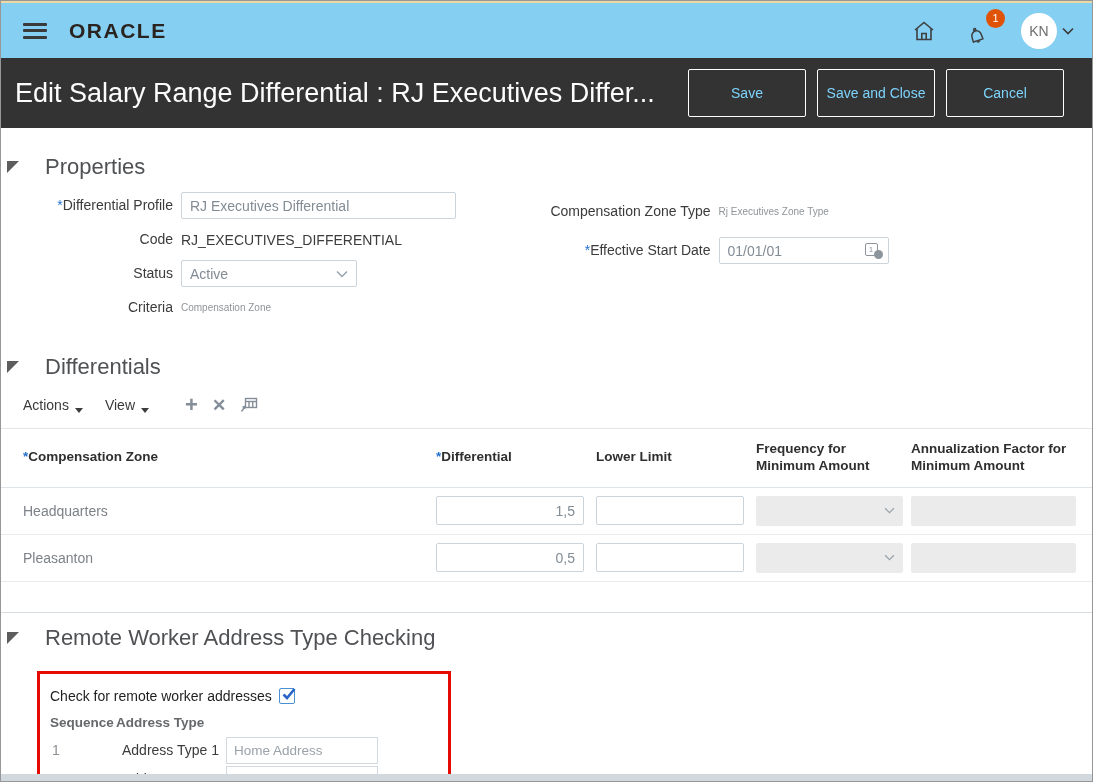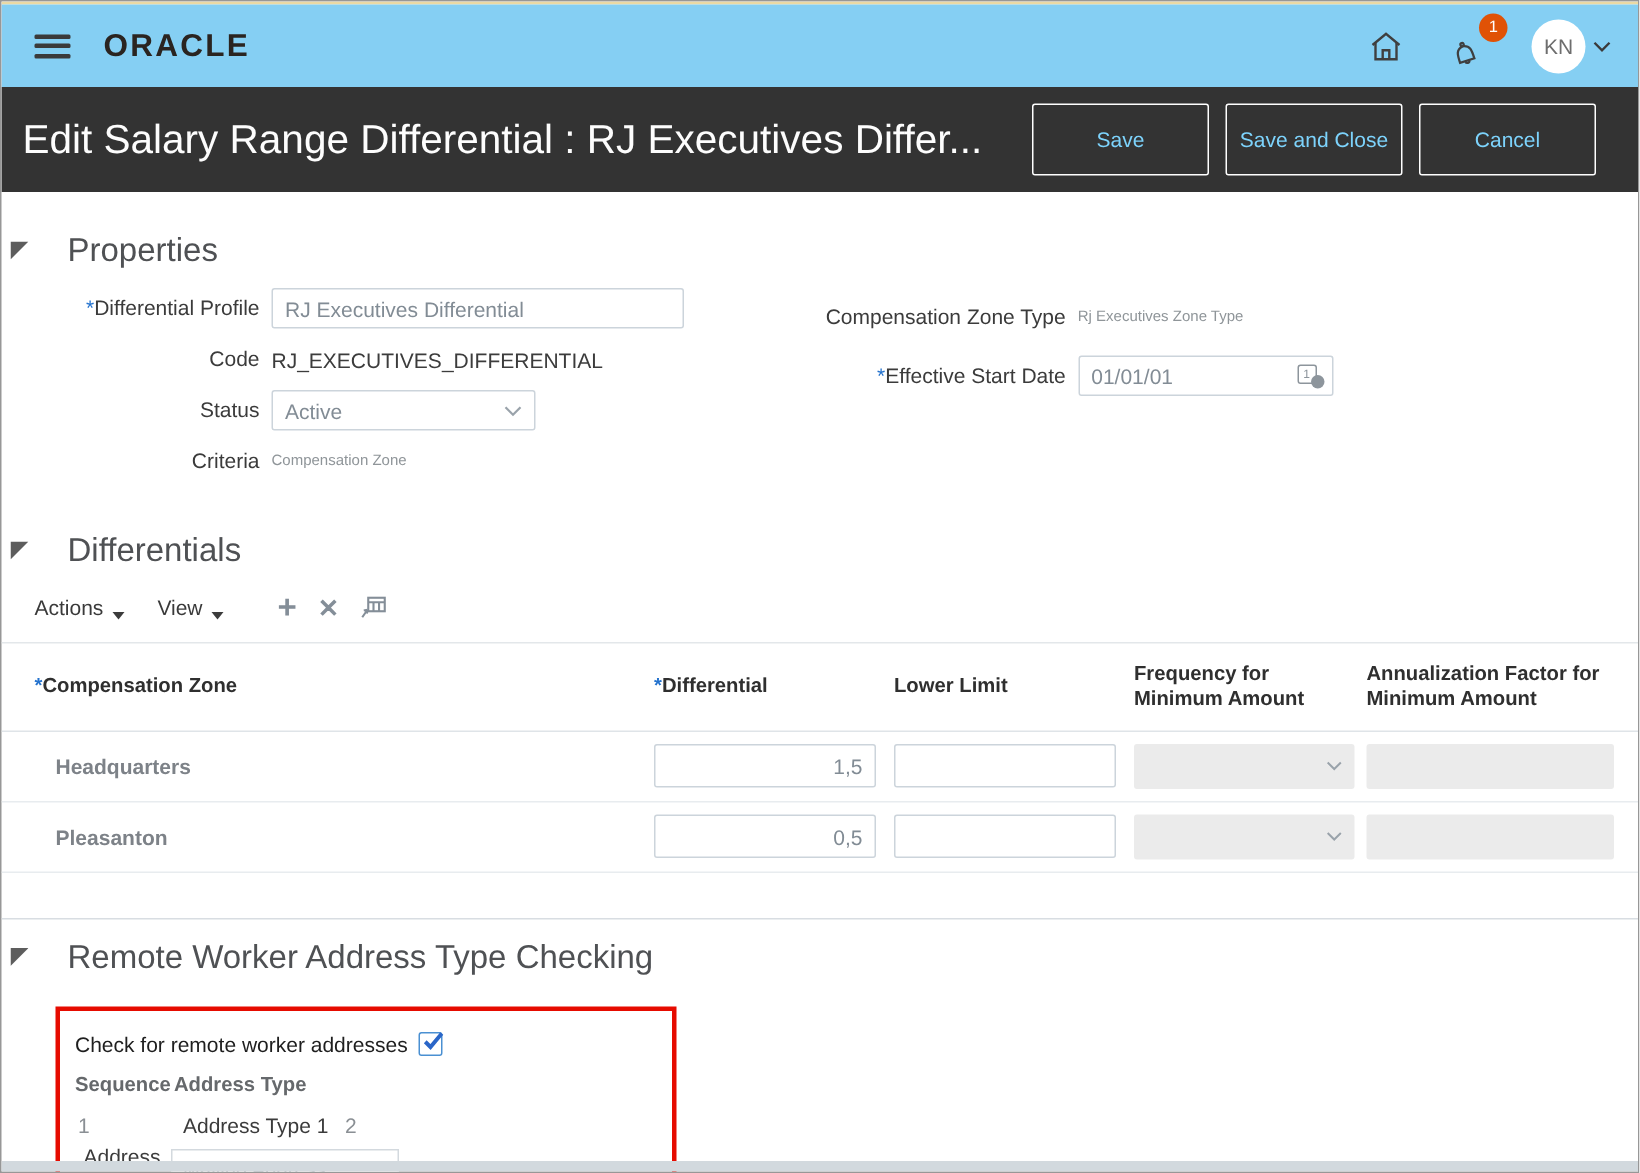--- a/index.html
+++ b/index.html
@@ -54,21 +54,21 @@
   .tool-ico { margin-left:14px; cursor:pointer; color:#848e98; display:flex; align-items:center; }
   .plus-glyph { font-size:22px; font-weight:700; line-height:1; }
   .x-glyph { font-size:17px; font-weight:700; line-height:1; }
 
   .dgrid { display:grid; grid-template-columns:435px 160px 160px 155px 1fr; align-items:center; }
   .dtable { border-top:1px solid #e3e7ea; }
   .dhead { border-bottom:1px solid #dfe4e8; }
   .dhead .hc { font-size:13.5px; font-weight:700; color:#2f2f2f; padding:12px 10px 12px 0; line-height:1.25; }
   .hc.first { padding-left:22px; }
   .drow { height:47px; border-bottom:1px solid #e8ecef; }
-  .zone { padding-left:36px; color:#7d8288; font-size:14px;font-weight:bold; }
+  .zone { padding-left:22px; color:#7d8288; font-size:14px; }
   .inp.num { width:148px; text-align:right; height:29px; }
   .inp.limit { width:148px; height:29px; }
   .discell { width:147px; height:30px; background:#ebebeb; border-radius:2px; display:flex; align-items:center; justify-content:flex-end; padding:0 8px; }
   .discell.plain { width:165px; }
   .chev svg { display:block; }
 
   .divider { height:1px; background:#d8dde2; margin-top:30px; }
 
   
   .remote-section { margin-top:12px; }
@@ -283,20 +283,23 @@
               <path d="M2.5 8.5 L6 12 L13.5 3"></path>
             </svg>
         </span>
       </div>
       <div class="rw-grid">
         <div class="rw-hd">Sequence</div>
         <div class="rw-hd" style="grid-column:2 / span 2; text-align:left;">Address Type</div>
 
         <div class="rw-seq rw-row-cell">1</div>
         <div class="rw-lab rw-row-cell" style="justify-content:flex-end;">Address Type 1</div>
+        <div class="rw-row-cell">
+            <input class="rw-inp" value="Home Address" style="">
+          </div>
 
         <div class="rw-seq rw-row-cell">2</div>
         <div class="rw-lab rw-row-cell" style="justify-content:flex-end;">Address Type 2</div>
         <div class="rw-row-cell">
             <input class="rw-inp" value="Mailing Address" style="">
           </div>
 
       </div>
     </div>
   </section>

